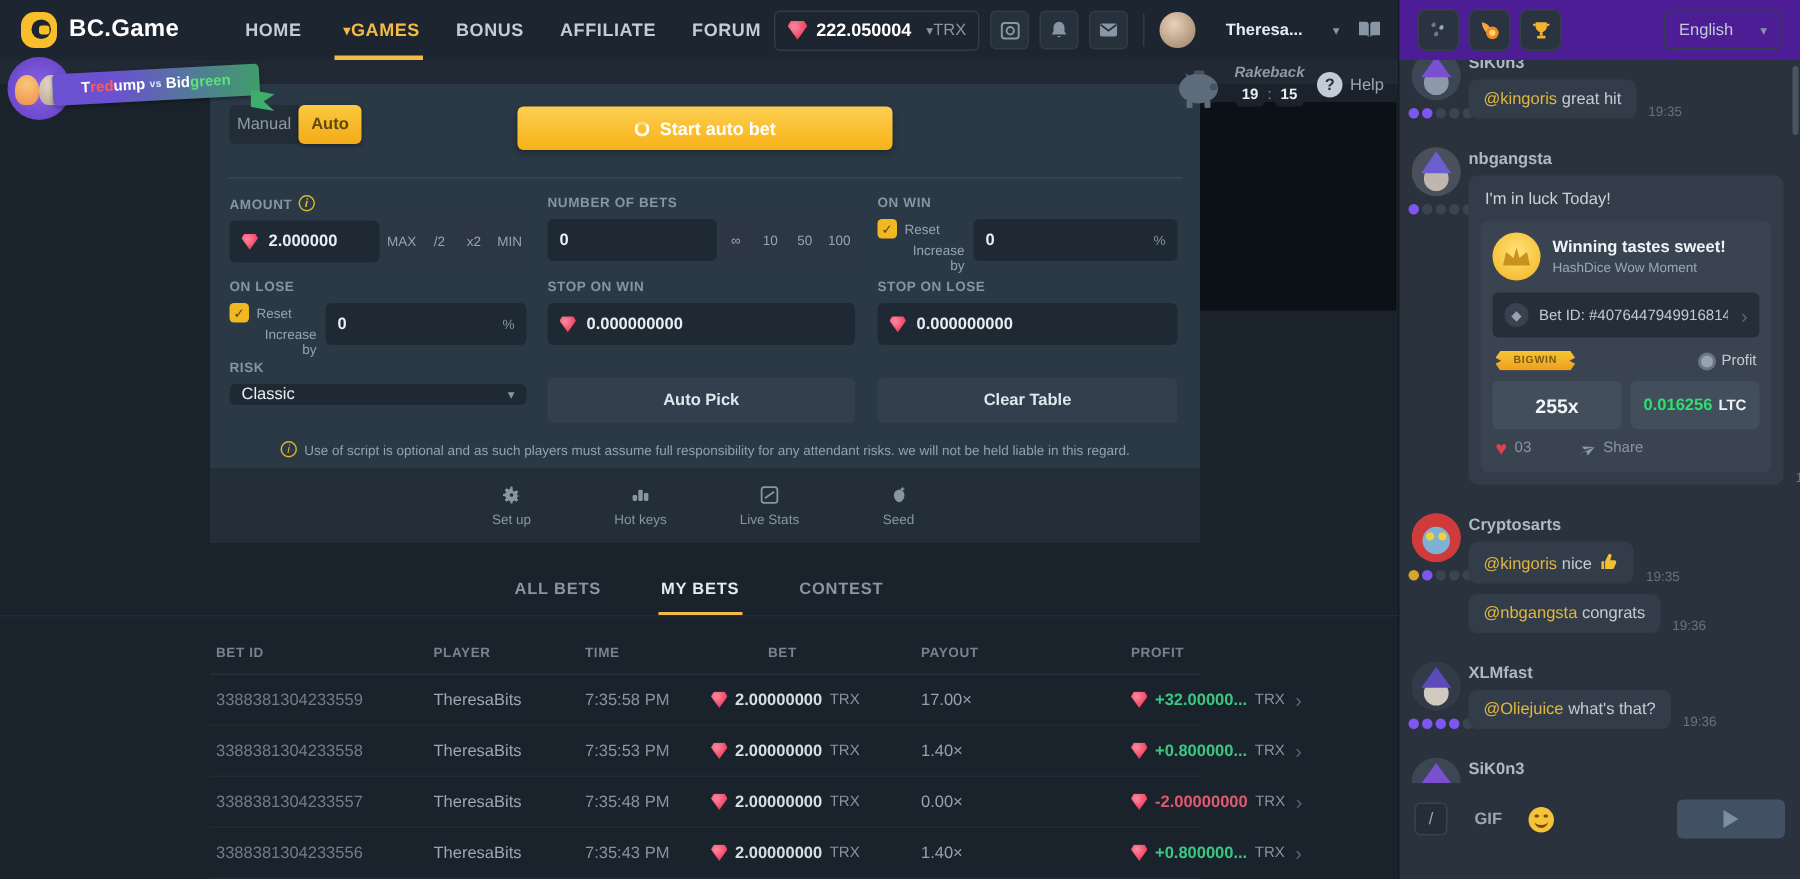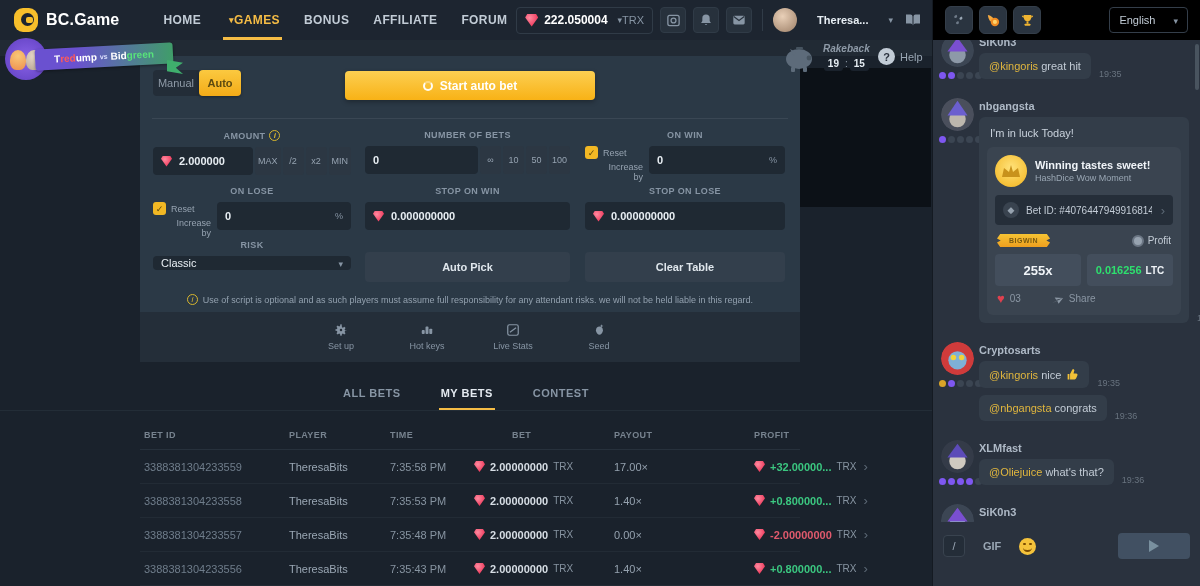--- a/index.html
+++ b/index.html
@@ -84,21 +84,21 @@
   .start-btn{position:absolute;left:205px;top:15px;width:250px;height:29px;border-radius:4px;
              background:linear-gradient(180deg,#fccf52,#f8b216);display:flex;align-items:center;
              justify-content:center;gap:7px;color:#fff;font-size:12px;font-weight:bold;cursor:pointer;
              box-shadow:0 2px 5px rgba(0,0,0,.3);}
   .spin-ic{width:10px;height:10px;border:2px solid rgba(255,255,255,.95);border-top-color:rgba(255,255,255,.35);
            border-radius:50%;}
   .panel-div{position:absolute;left:12px;right:12px;top:62px;height:1px;background:#3a4754;}
 
   .fgroup{position:absolute;}
   .flabel{display:flex;align-items:center;gap:4px;color:#8795a4;font-size:9px;font-weight:bold;
-          letter-spacing:.4px;margin-bottom:6px;justify-content:center;}
+          letter-spacing:.4px;margin-bottom:6px;}
   .info-ic{width:11px;height:11px;border-radius:50%;border:1px solid #d8b62e;color:#d8b62e;
            font-size:8px;display:inline-flex;align-items:center;justify-content:center;font-style:italic;cursor:pointer;}
   .inp{background:#1f2933;border-radius:4px;height:28px;display:flex;align-items:center;
        padding:0 8px;gap:7px;color:#e8eef3;font-size:11px;font-weight:bold;cursor:text;}
   .inp .pct{margin-left:auto;color:#8795a4;font-weight:normal;font-size:9px;}
   .irow{display:flex;gap:2px;}
   .irow .inp{flex:1;min-width:0;}
   .sbtn{background:#2c3743;border-radius:3px;height:28px;display:flex;align-items:center;
         justify-content:center;color:#96a3b1;font-size:9px;padding:0 3px;min-width:21px;cursor:pointer;}
   .winlose{display:flex;gap:6px;align-items:flex-start;}
@@ -141,21 +141,21 @@
   .td-payout{color:#95a2af;font-size:11px;}
   .td-profit{display:flex;align-items:center;gap:5px;justify-self:end;font-size:11px;font-weight:bold;}
   .p-green{color:#3bc780;} .p-red{color:#e15a6d;}
   .chev{color:#5c6875;font-size:13px;font-weight:normal;margin-left:2px;}
   .chev::before{content:"›";}
   .th-bet{padding-left:38px;} .th-profit{justify-self:end;padding-right:18px;}
 
   
   .sidebar{position:absolute;left:932px;top:0;width:268px;height:586px;background:#2a323e;
            border-left:1px solid #141a22;}
-  .sb-head{position:absolute;left:0;top:0;width:100%;height:40px;background:#000000;
+  .sb-head{position:absolute;left:0;top:0;width:100%;height:40px;background:#4c1d95;
            display:flex;align-items:center;padding:0 12px;gap:6px;z-index:5;}
   .sb-ic{width:28px;height:28px;background:#2a3440;border:1px solid #343e4a;border-radius:6px;
          display:flex;align-items:center;justify-content:center;cursor:pointer;}
   .lang-sel{margin-left:auto;height:26px;border:1px solid #343e4a;border-radius:4px;
             display:flex;align-items:center;gap:14px;padding:0 9px;color:#c2ccd6;font-size:11px;cursor:pointer;}
   .scroll-thumb{position:absolute;right:1px;top:44px;width:4px;height:46px;background:#49545f;border-radius:2px;cursor:grab;}
 
   .chat{position:absolute;left:0;top:40px;bottom:64px;width:100%;padding:0 10px 0 8px;overflow:hidden;}
   .msg{display:flex;margin-top:12px;}
   .msg-left{width:38px;flex:0 0 auto;display:flex;flex-direction:column;align-items:flex-start;}

